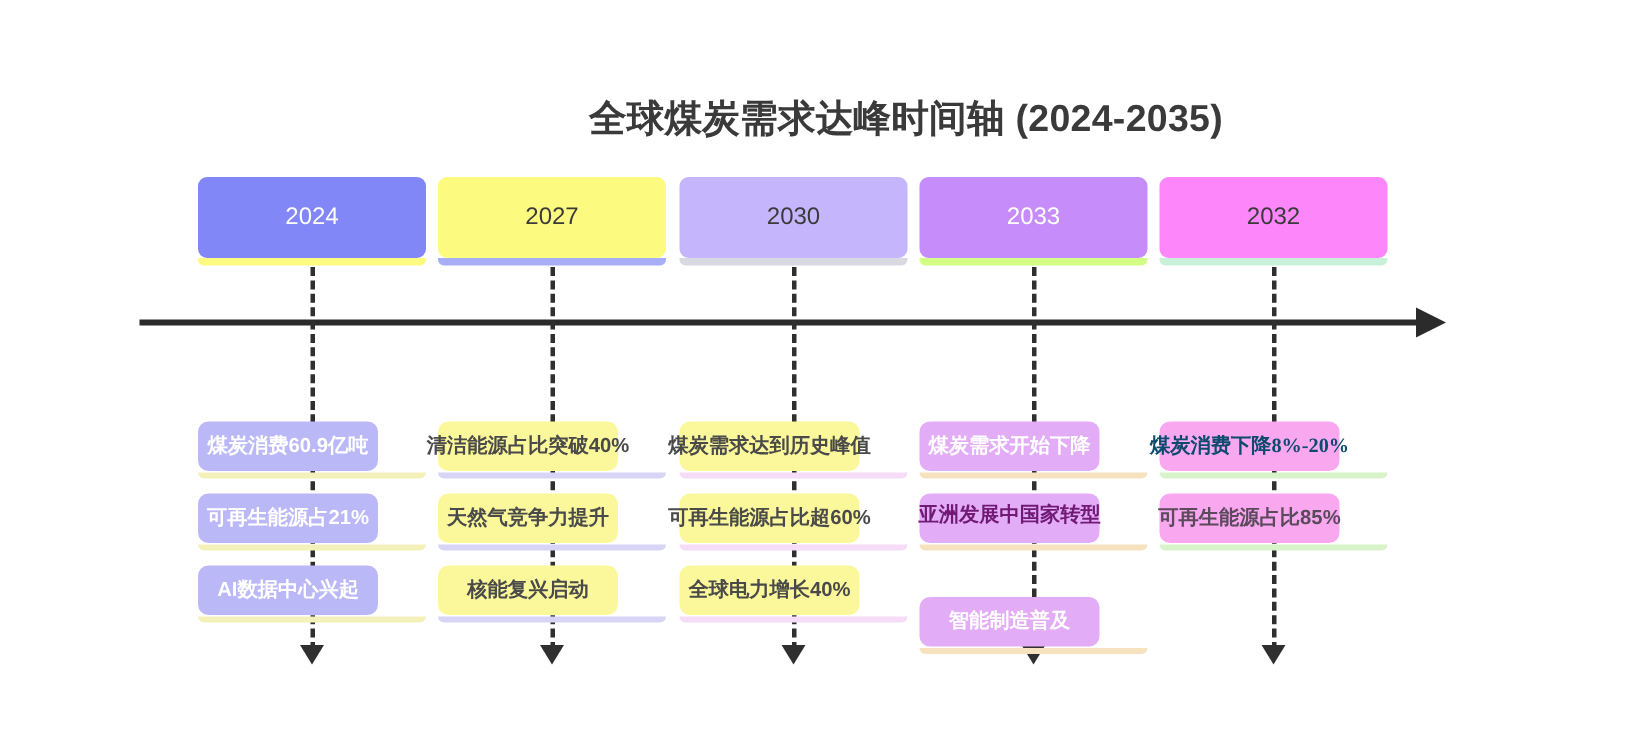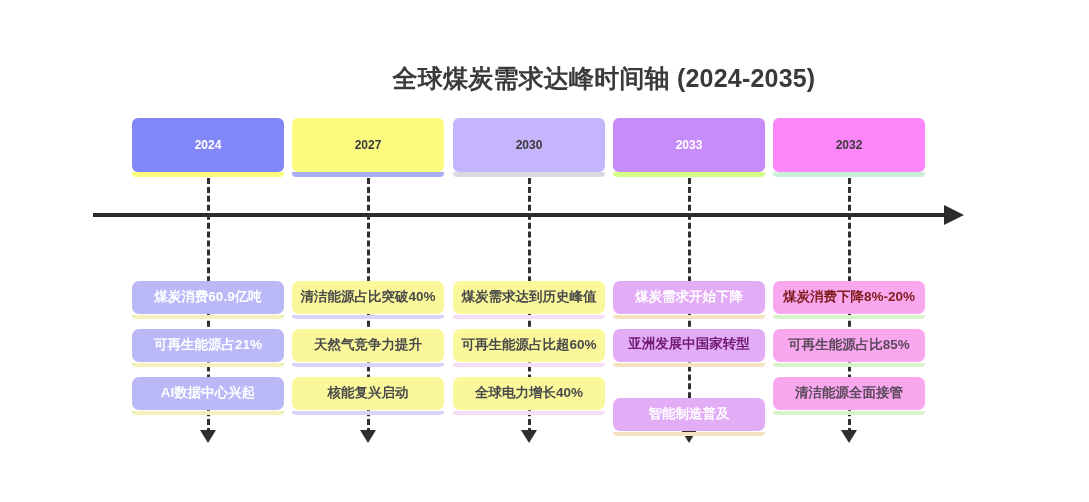--- a/index.html
+++ b/index.html
@@ -91,22 +91,22 @@
   .year-box {
     position: absolute;
     left: 0;
     top: 118px;
     width: 152px;
     height: 54px;
     border-radius: 6px;
     display: flex;
     align-items: center;
     justify-content: center;
-    font-size: 12px;
-    font-weight: bold;
+    font-size: 16px;
+    font-weight: normal;
     z-index: 2;
   }
   .year-accent {
     position: absolute;
     left: 0;
     top: 172px;
     width: 152px;
     height: 5px;
     border-radius: 0 0 4px 4px;
     z-index: 1;
@@ -115,21 +115,21 @@
   
   .events {
     position: absolute;
     left: 0;
     top: 281px;
     width: 152px;
     z-index: 2;
   }
   .event-box {
     position: relative;
-    width: 152px;
+    width: 120px;
     height: 33px;
     margin-bottom: 15px;
     border-radius: 7px;
     display: flex;
     align-items: center;
     justify-content: center;
     font-size: 13.5px;
     font-weight: bold;
     box-sizing: border-box;
     padding: 0 4px;
@@ -248,27 +248,23 @@
       </div>
     </div>
     <div class="timeline-column" style="left: 773px;">
       <div class="column-connector"></div>
       <div class="column-arrow-down"></div>
       <div class="year-accent" style="background: rgb(201, 240, 216);"></div>
       <div class="year-box" style="background: rgb(252, 134, 250); color: rgb(58, 58, 58);">
         <span>2032</span>
       </div>
       <div class="events">
-        <div class="event-box" style="background: rgb(249, 168, 240); color: #7f1d1d;">
+        <div class="event-box" style="background: rgb(249, 168, 240); color: #0c4a6e; font-family: Liberation Serif, serif;">
           <span class="event-text">煤炭消费下降8%-20%</span>
           <div class="event-accent" style="background: rgb(216, 243, 201);"></div>
         </div>
         <div class="event-box" style="background: rgb(249, 168, 240); color: rgb(91, 74, 91); text-align: center;">
           <span class="event-text">可再生能源占比85%</span>
           <div class="event-accent" style="background: rgb(216, 243, 201);"></div>
         </div>
-        <div class="event-box" style="background: rgb(249, 168, 240); color: rgb(91, 74, 91);">
-          <span class="event-text">清洁能源全面接管</span>
-          <div class="event-accent" style="background: rgb(216, 243, 201);"></div>
-        </div>
       </div>
     </div>
   </div>
 
 </body></html>

